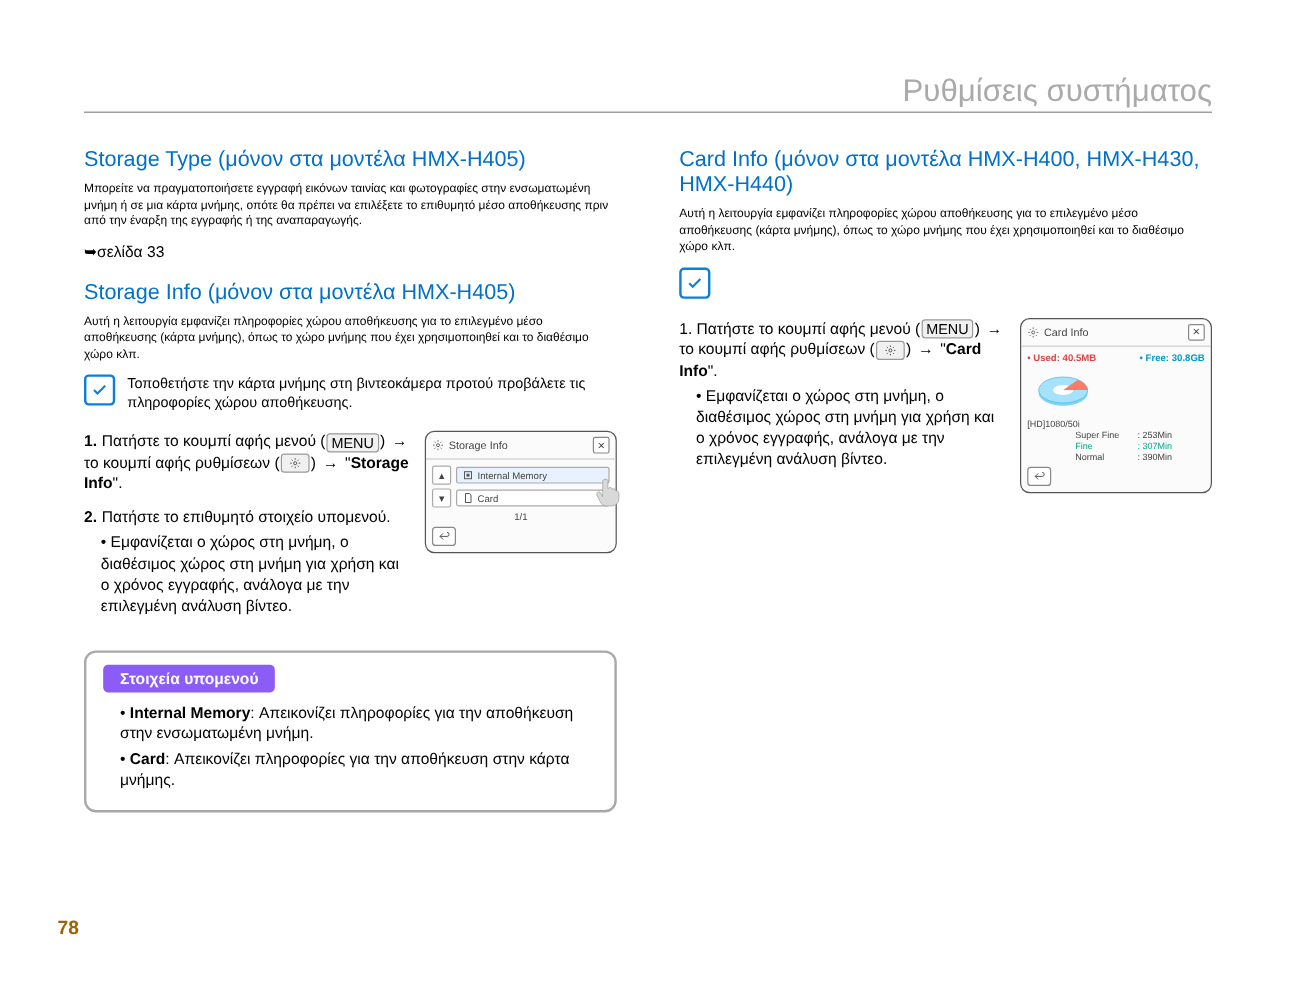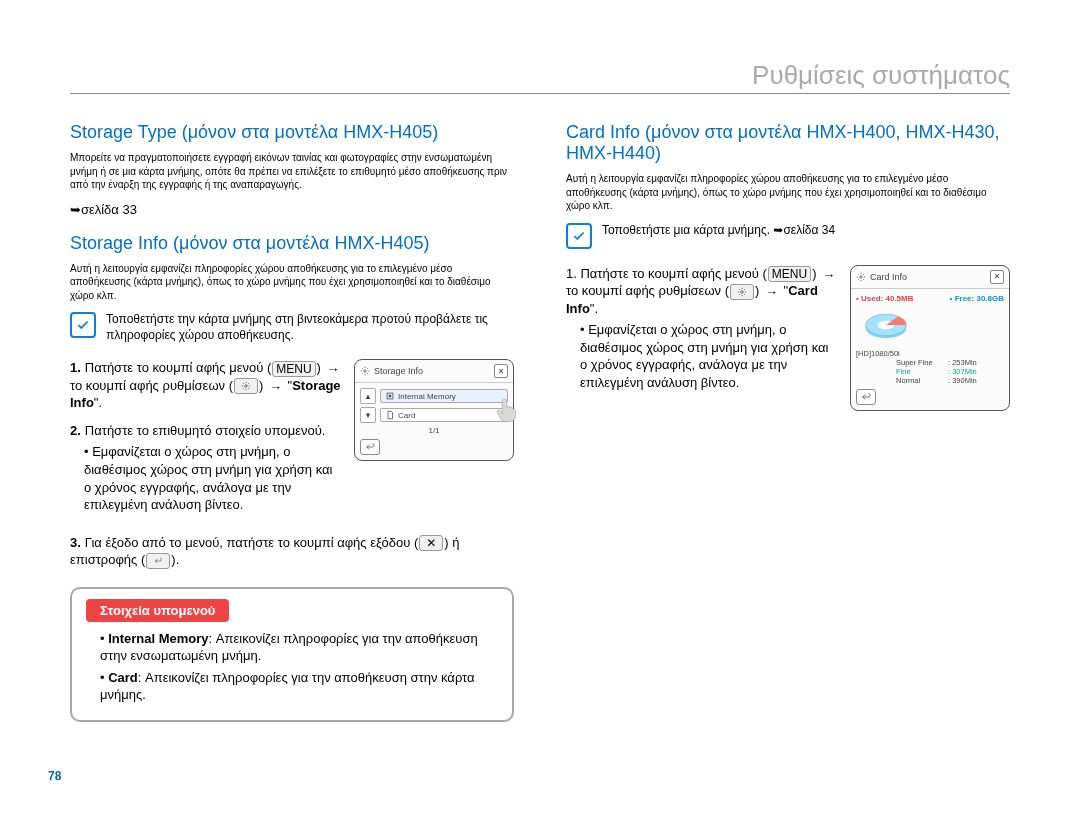--- a/index.html
+++ b/index.html
@@ -87,31 +87,31 @@
   .ci-res { display:flex; gap:4px; font-size:7.5px; }
   .ci-res .l { width:48px;margin-left:40px; }
   .ci-res .fine { color:#0a8; }
 
   
   .submenu-box {
     border: 2px solid #a8a8a8; border-radius: 10px;
     padding: 10px 14px 12px 14px; margin-top: 18px;
   }
   .submenu-title {
-    display:inline-block; background:#ef4444; color:#fff;
+    display:inline-block; background:#8b5cf6; color:#fff;
     padding:4px 14px; border-radius:4px; font-size:13px; font-weight:bold;
     margin-bottom:8px;
   }
   .submenu-box ul { margin:0; padding:0 0 0 14px; list-style: none; }
   .submenu-box li::before { content:"• "; }
   .submenu-box li { font-size:13px; line-height:1.35; margin-bottom:4px; }
 
   .pagenum {
     position:absolute; left: 48px; bottom: 44px;
-    font-size: 12px; color:#0369a1; font-weight:bold;
+    font-size: 16px; color:#a16207; font-weight:bold;
   }
 </style>
 </head>
 <body>
 
 <div class="chapter-title">Ρυθμίσεις συστήματος</div>
 
 <div class="cols">
 
   <div class="col">
@@ -188,50 +188,40 @@
           </div>
           <div class="hand">
             <svg viewBox="0 0 64 64">
                 <path d="M28 10c2 0 3 2 3 4v14l3-2c2-1 5 0 5 3l3-1c2 0 4 2 4 4l2 0c2 0 4 2 4 5v10c0 8-6 14-16 14H28c-6 0-10-4-12-9l-6-12c-1-3 1-6 4-6 2 0 3 1 4 3l3 6V14c0-2 2-4 4-4z"></path>
               </svg>
           </div>
         </div>
       </div>
     </div>
 
-    <ol class="steps" start="3">
-      <li>
-        <span class="num">3.</span><span>Για έξοδο από το μενού, πατήστε το κουμπί αφής εξόδου (</span><span class="iconbtn">✕</span><span>) ή επιστροφής (</span><span class="iconbtn">
-            <svg width="12" height="8" viewBox="0 0 24 24">
-              <path d="M10 6L4 12l6 6M4 12h14a4 4 0 0 0 0-8" fill="none" stroke="#555" stroke-width="2"></path>
-            </svg>
-          </span><span>).</span>
-      </li>
-    </ol>
 
     <div class="submenu-box">
       <div class="submenu-title">Στοιχεία υπομενού</div>
       <ul>
         <li><b>Internal Memory</b><span>: Απεικονίζει πληροφορίες για την αποθήκευση στην ενσωματωμένη μνήμη.</span></li>
         <li><b>Card</b><span>: Απεικονίζει πληροφορίες για την αποθήκευση στην κάρτα μνήμης.</span></li>
       </ul>
     </div>
   </div>
 
   <div class="col">
     <h2 class="blue">Card Info (μόνον στα μοντέλα HMX-H400, HMX-H430, HMX-H440)</h2>
     <p>Αυτή η λειτουργία εμφανίζει πληροφορίες χώρου αποθήκευσης για το επιλεγμένο μέσο αποθήκευσης (κάρτα μνήμης), όπως το χώρο μνήμης που έχει χρησιμοποιηθεί και το διαθέσιμο χώρο κλπ.</p>
 
     <div class="notebox">
       <div class="note-icon">
         <svg viewBox="0 0 24 24">
             <path fill="none" stroke="#0d7edb" stroke-width="3" d="M4 12l5 5L20 6"></path>
           </svg>
       </div>
-      <div class="txt">Τοποθετήστε μια κάρτα μνήμης. ➥σελίδα 34</div>
     </div>
 
     <div class="step-row">
       <div class="step-left">
         <ol class="steps">
           <li>
             <span>1. </span><span>Πατήστε το κουμπί αφής μενού (</span><span class="iconbtn">MENU</span><span>) </span><span class="arrow">→</span><span> το κουμπί αφής ρυθμίσεων (</span><span class="iconbtn">
                 <svg width="10" height="10" viewBox="0 0 24 24">
                   <circle cx="12" cy="12" r="3" fill="none" stroke="#555" stroke-width="2"></circle>
                   <path d="M12 2v3M12 19v3M2 12h3M19 12h3M5 5l2 2M17 17l2 2M19 5l-2 2M7 17l-2 2" stroke="#555" stroke-width="2"></path>

